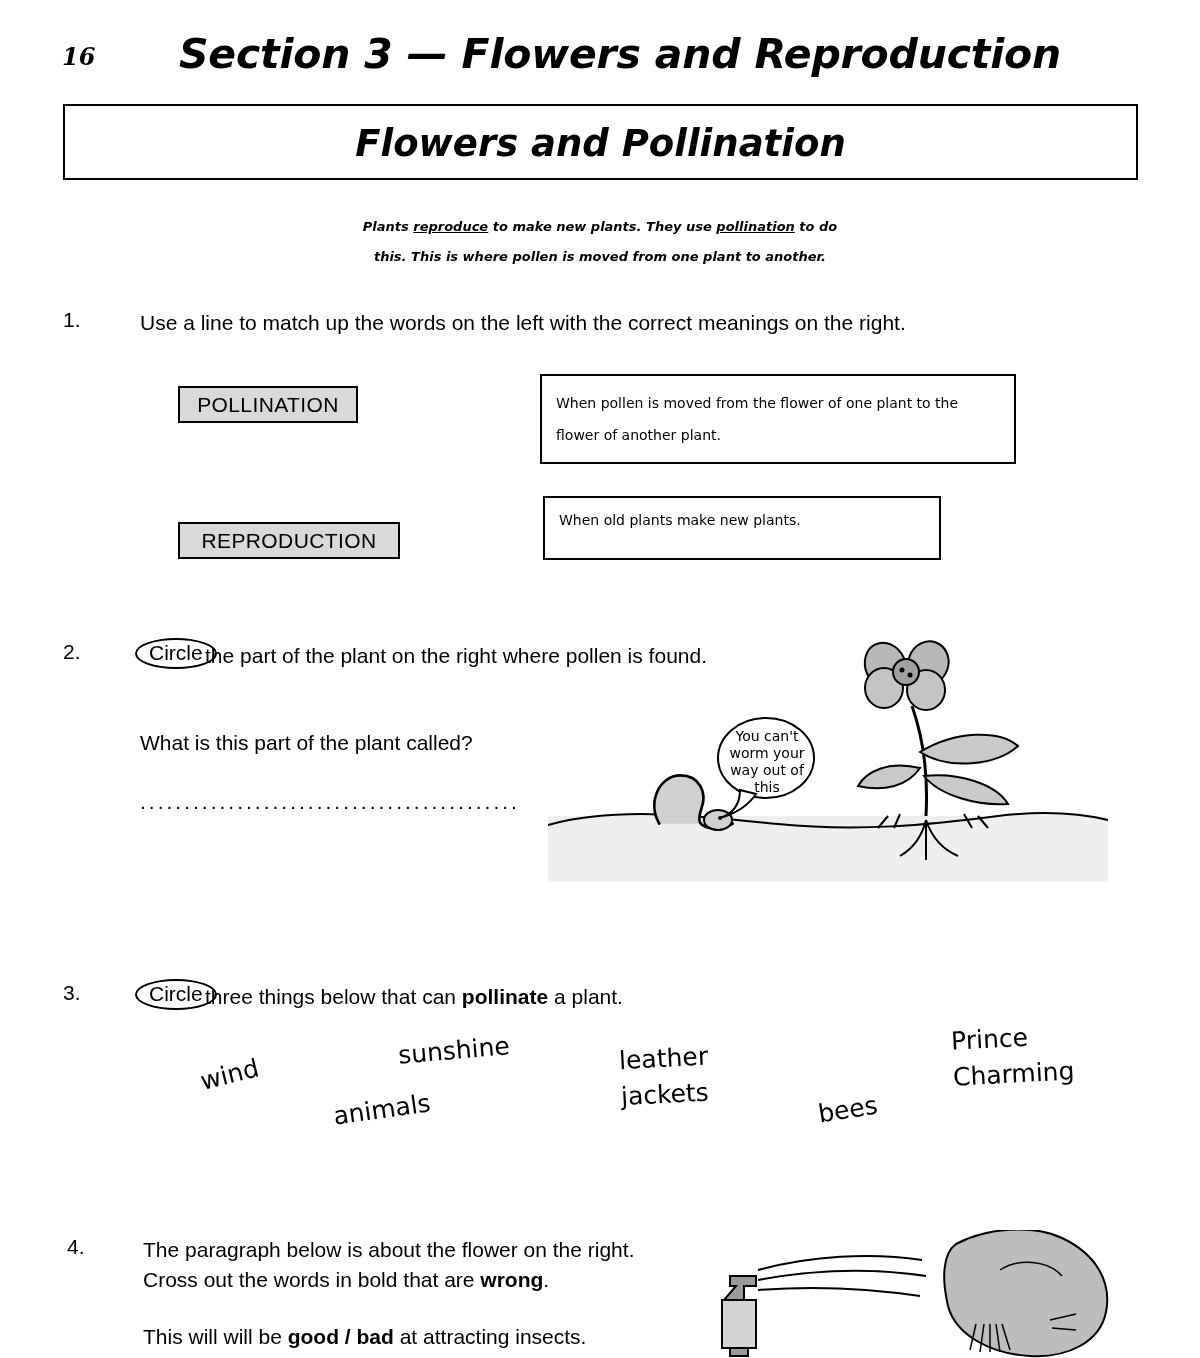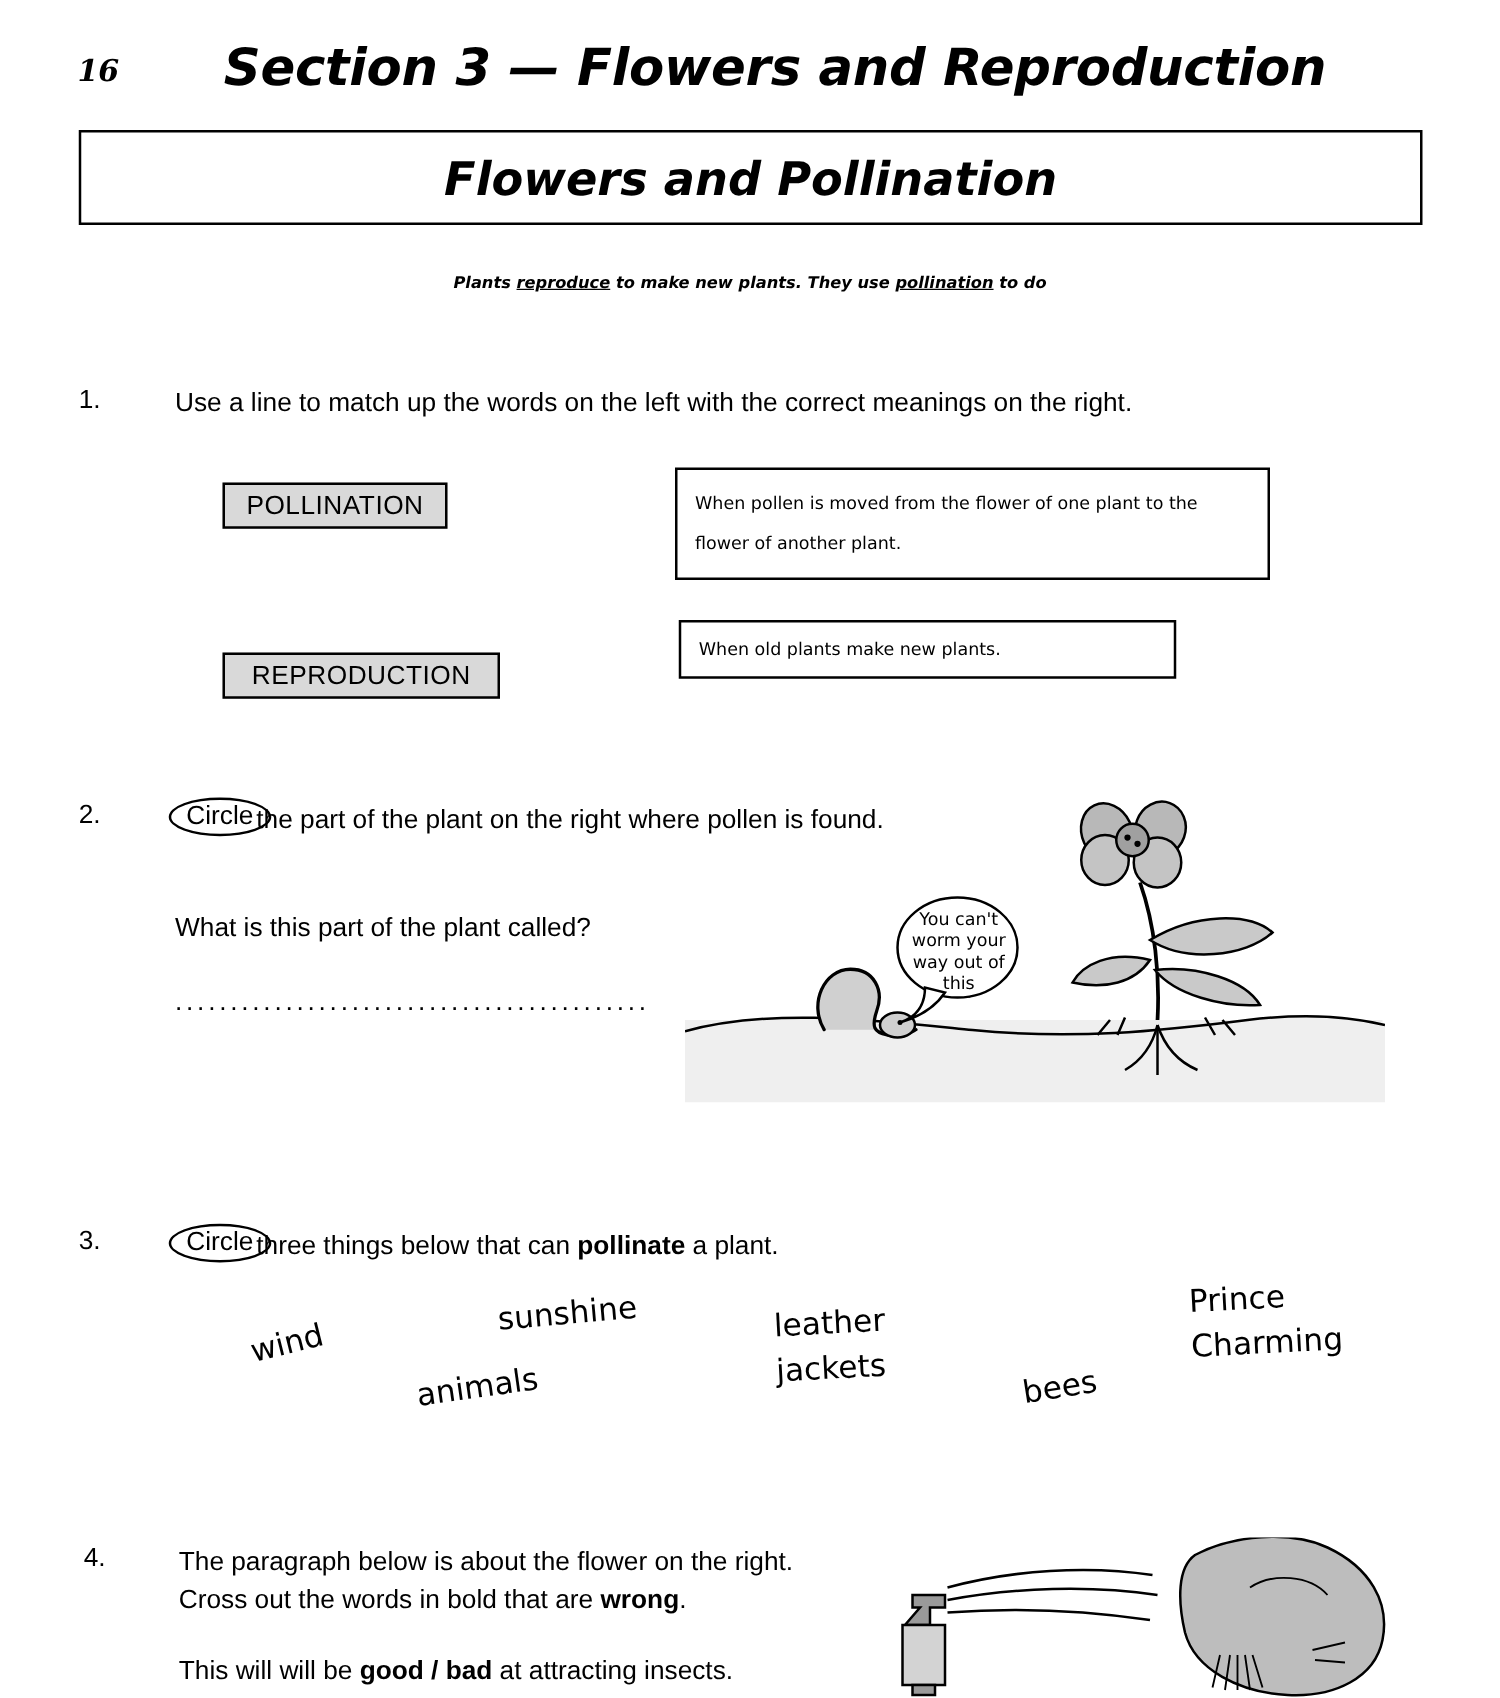--- a/index.html
+++ b/index.html
@@ -149,30 +149,31 @@
 
 <div class="page-number">16</div>
 <div class="section-title">Section 3 — Flowers and Reproduction</div>
 
 <div class="title-box">
   <div class="title-box-text">Flowers and Pollination</div>
 </div>
 
 <div class="intro">
   <span>Plants </span><u>reproduce</u><span> to make new plants.  They use </span><u>pollination</u><span> to do</span><br>
+  <span>this.  This is where pollen is moved from one plant to another.</span>
 </div>
 
 <div class="q-num" style="left:63px; top:308px;">1.</div>
 <div class="q-text" style="left:140px; top:308px; width:940px;">Use a line to match up the words on the left with the correct meanings on the right.</div>
 
 <div class="term-box" style="left:178px; top:386px; width:180px; height:37px;">POLLINATION</div>
 <div class="term-box" style="left:138px; top:522px; width:222px; height:37px;margin-left:40px;">REPRODUCTION</div>
 
 <div class="def-box" style="left:540px; top:374px; width:476px; height:90px;">When pollen is moved from the flower of one plant to the flower of another plant.</div>
-<div class="def-box" style="left:543px; top:496px; width:398px; height:47px; padding-top:6px;">When old plants make new plants.</div>
+<div class="def-box" style="left:543px; top:496px; width:398px; height:64px; padding-top:6px;">When old plants make new plants.</div>
 
 <div class="q-num" style="left:63px; top:640px;">2.</div>
 <div class="circled" style="left:135px; top:638px;">Circle</div>
 <div class="q-text" style="left:205px; top:641px; width:620px;"> the part of the plant on the right where pollen is found.</div>
 <div class="q-text" style="left:140px; top:728px; width:520px;">What is this part of the plant called?</div>
 <div class="dotted-line" style="left:140px; top:790px;">...........................................</div>
 
 <div class="panel" style="left:548px; top:816px; width:558px; height:62px;"></div>
 <svg style="position:absolute; left:548px; top:620px; width:560px; height:262px;" viewBox="0 0 560 262">
 

